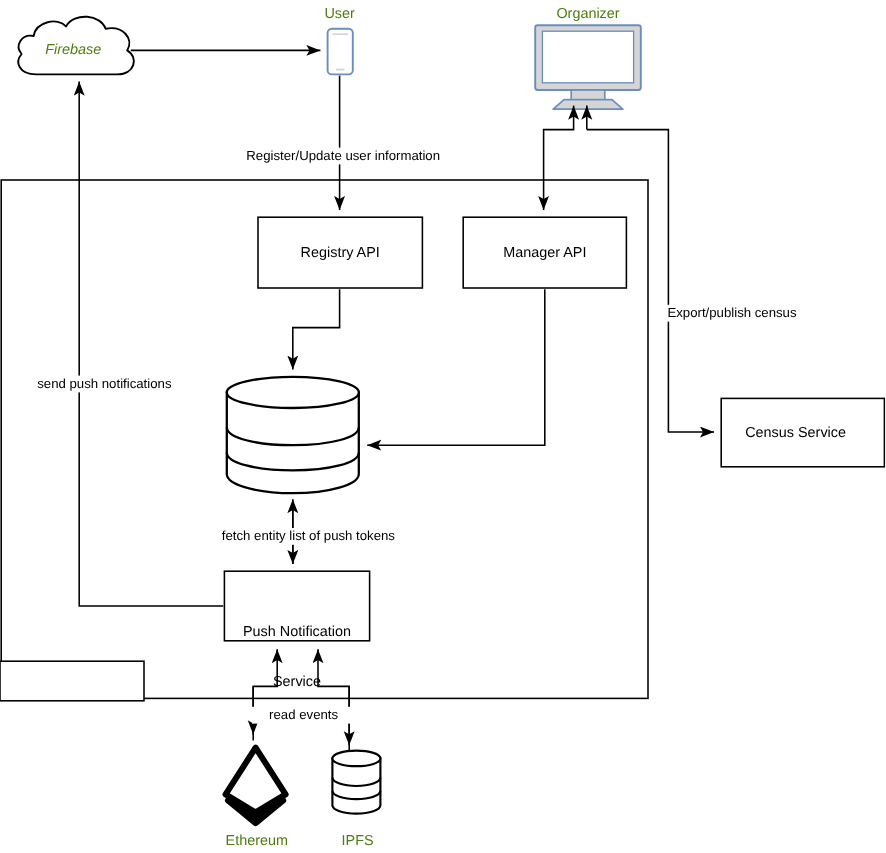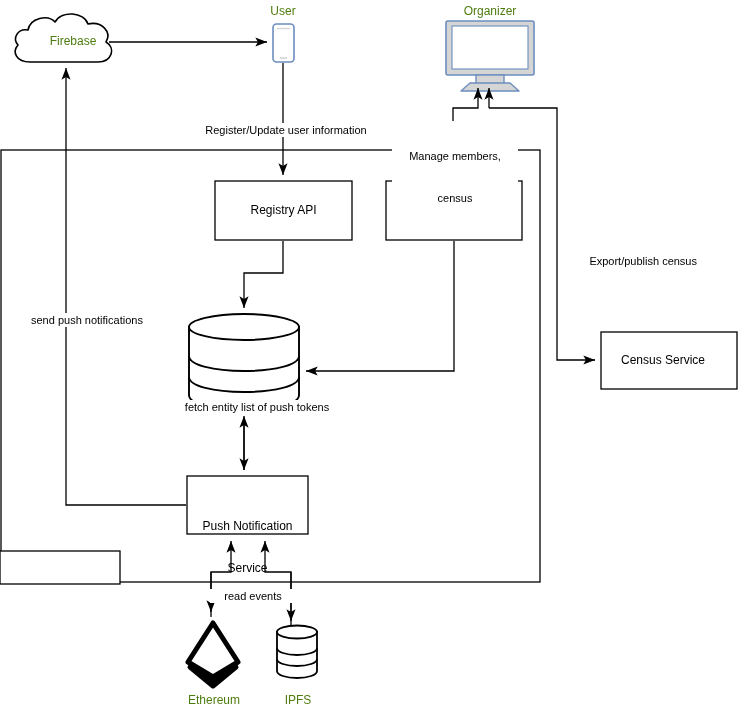--- a/index.html
+++ b/index.html
@@ -164,21 +164,21 @@
       <path d="M 211 617 L 211 572 L 231 572 L 231 541" fill="none" stroke="#000000" stroke-width="1.3" marker-end="url(#arrow)"></path>
       <path d="M 211 572 L 211 612" fill="none" stroke="#000000" stroke-width="1.3" marker-end="url(#arrow)"></path>
     </g>
 
     <g>
       <path d="M 291 626 L 291 572 L 265 572 L 265 541" fill="none" stroke="#000000" stroke-width="1.3" marker-end="url(#arrow)"></path>
       <path d="M 291 572 L 291 621" fill="none" stroke="#000000" stroke-width="1.3" marker-end="url(#arrow)"></path>
     </g>
   </svg>
 
-  <div class="lbl node-lbl" style="left:28px; top:34px; width:90px;">Firebase</div>
+  <div class="lbl node-lbl" style="left:16px; top:34px; width:90px;font-style:italic;">Firebase</div>
 
   <div class="lbl node-lbl" style="left:253px; top:4px; width:60px;">User</div>
 
   <div class="lbl node-lbl" style="left:440px; top:4px; width:100px;">Organizer</div>
 
   <div class="lbl box-lbl" style="left:215px; top:203px; width:137px;">Registry API</div>
 
   <div class="lbl box-lbl" style="left:386px; top:203px; width:136px;">Manager API</div>
 
   <div class="lbl box-lbl" style="left:187px; top:491px; width:121px;">
@@ -188,26 +188,22 @@
 
   <div class="lbl box-lbl" style="left:601px; top:353px; width:124px;">Census Service</div>
 
   <div class="lbl node-lbl" style="left:164px; top:693px; width:100px;">Ethereum</div>
 
   <div class="lbl node-lbl" style="left:267px; top:693px; width:62px;">IPFS</div>
 
 
   <div class="lbl edge-lbl" style="left:193px; top:123px; width:182px;">Register/Update user information</div>
 
-  <div class="lbl edge-lbl" style="left:392px; top:121px; width:122px;">
-    <div>Manage members,</div>
-    <div>census</div>
-  </div>
-
-  <div class="lbl edge-lbl" style="left:565px; top:254px; width:130px; text-align:right;">Export/publish census</div>
-
-  <div class="lbl edge-lbl" style="left:175px; top:400px; width:160px;">fetch entity list of push tokens</div>
+
+  <div class="lbl edge-lbl" style="left:543px; top:254px; width:130px; text-align:center;">Export/publish census</div>
+
+  <div class="lbl edge-lbl" style="left:175px; top:440px; width:160px;">fetch entity list of push tokens</div>
 
   <div class="lbl edge-lbl" style="left:29px; top:313px; width:122px; text-align:left;">send push notifications</div>
 
   <div class="lbl edge-lbl" style="left:210px; top:589px; width:82px;">read events</div>
 
 </div>
 
 </body></html>

